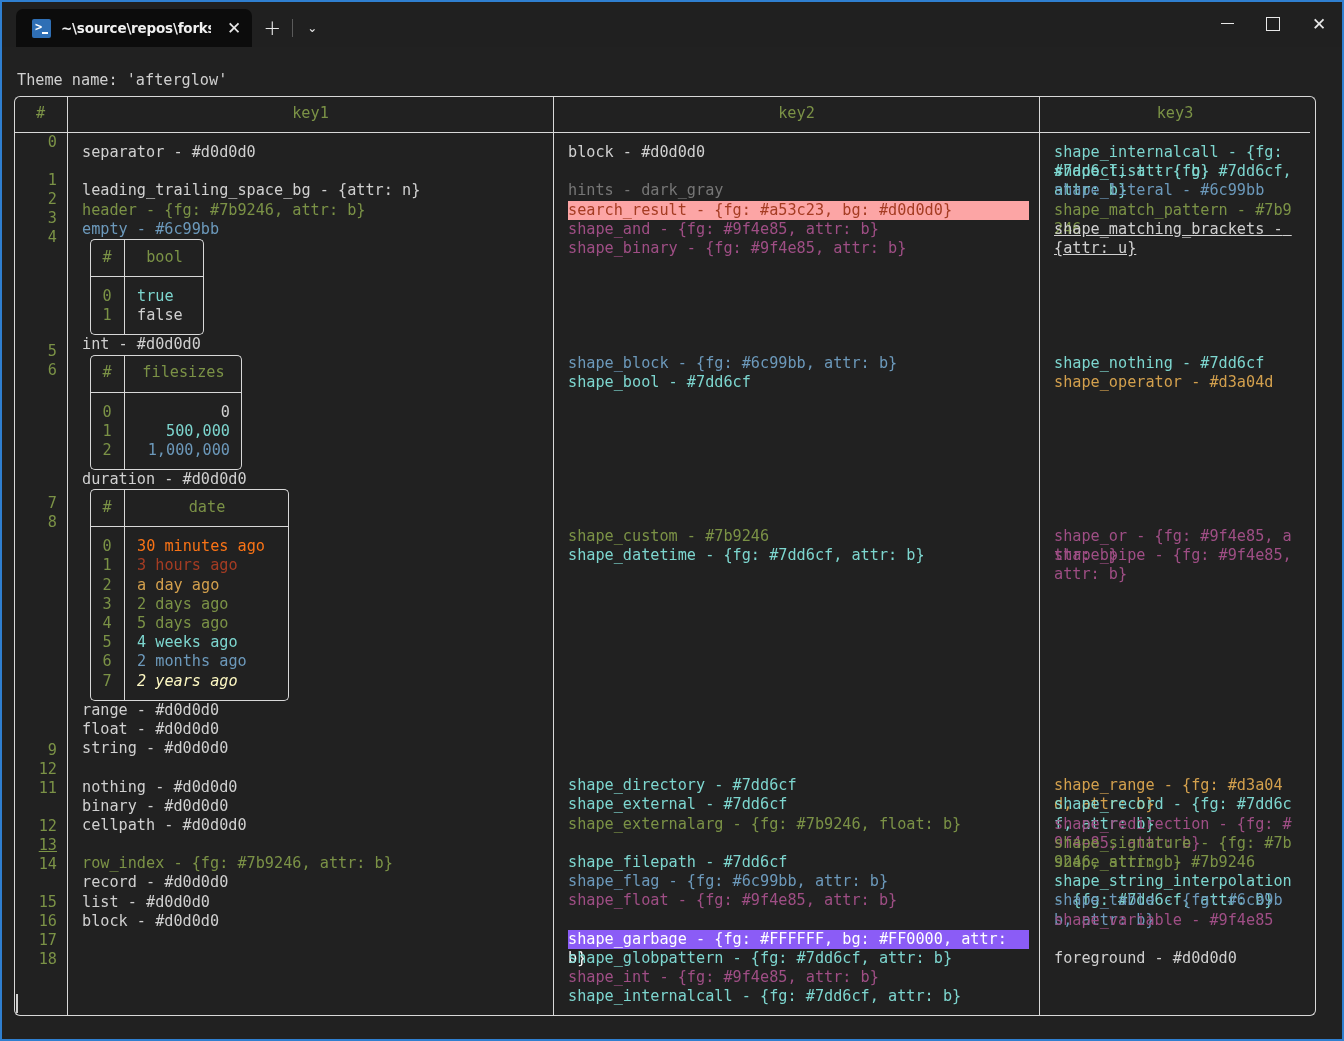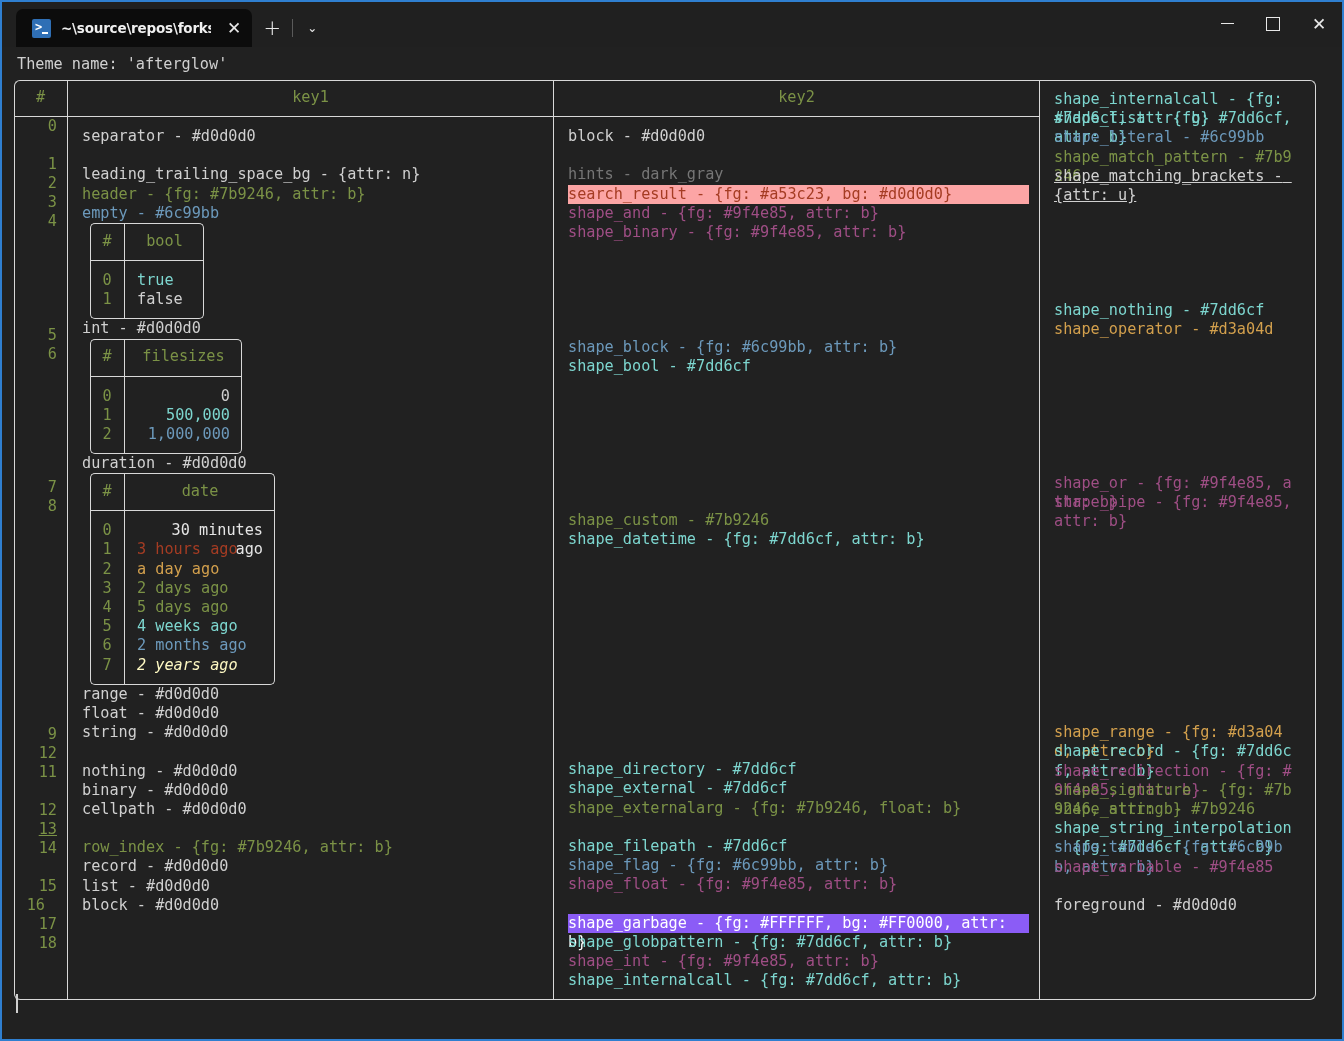--- a/index.html
+++ b/index.html
@@ -93,21 +93,21 @@
   .term {
     position: absolute;
     top: 47px; left: 0; right: 0; bottom: 0;
     background: #212121;
     padding: 8px 0 0 12px;
     font-size: 15.2px;
     line-height: 19.2px;
     color: #d0d0d0;
     overflow: hidden;
   }
-  .themeline { color: #d0d0d0; padding-left: 3px; height: 21px; }
+  .themeline { color: #d0d0d0; padding-left: 3px; height: 21px; margin-top: 16px; }
 
   
   .outer {
     position: relative;
     margin-top: 4px;
     width: 1296px;
   }
   .ob-top, .ob-bot {
     position: absolute; left: 10px; right: 4px;
     height: 1px; background: #d8d8d8;
@@ -249,21 +249,21 @@
               <div class="rn" style="position: absolute; right: 10px; top: 228px;">6</div>
               <div class="rn" style="position: absolute; right: 10px; top: 361px;">7</div>
               <div class="rn" style="position: absolute; right: 10px; top: 380px;">8</div>
               <div class="rn" style="position: absolute; right: 10px; top: 608px;">9</div>
               <div class="rn" style="position: absolute; right: 10px; top: 627px;">12</div>
               <div class="rn" style="position: absolute; right: 10px; top: 646px;">11</div>
               <div class="rn" style="position: absolute; right: 10px; top: 684px;">12</div>
               <div class="rn" style="position: absolute; right: 10px; top: 703px; text-decoration: underline;">13</div>
               <div class="rn" style="position: absolute; right: 10px; top: 722px;">14</div>
               <div class="rn" style="position: absolute; right: 10px; top: 760px;">15</div>
-              <div class="rn" style="position: absolute; right: 22px; top: 779px;">16</div>
+              <div class="rn" style="position: absolute; right: 10px; top: 779px;">16</div>
               <div class="rn" style="position: absolute; right: 10px; top: 798px;">17</div>
               <div class="rn" style="position: absolute; right: 10px; top: 817px;">18</div>
             </div>
         </div>
 
         <div class="colkey k1">
           <div class="hdrcell">key1</div>
           <div class="bodycell" id="key1body"><div class="ln fg">separator - #d0d0d0</div><div class="blank">&nbsp;</div><div class="ln fg">leading_trailing_space_bg - {attr: n}</div><div class="ln green">header - {fg: #7b9246, attr: b}</div><div class="ln blue">empty - #6c99bb</div><div class="inner"><div class="ib-top"></div><div class="ib-bot"></div><div class="ib-l"></div><div class="ib-r"></div><div class="ic ic-tl"></div><div class="ic ic-tr"></div><div class="ic ic-bl"></div><div class="ic ic-br"></div><div class="itbl">
                   <div class="icol-n">
                     <div class="ihdr">#</div>
@@ -303,24 +303,24 @@
                       <div class="irow">0</div>
                       <div class="irow">1</div>
                       <div class="irow">2</div>
                       <div class="irow">3</div>
                       <div class="irow">4</div>
                       <div class="irow">5</div>
                       <div class="irow">6</div>
                       <div class="irow">7</div>
                     </div>
                   </div>
-                  <div class="icol-v" style="width: 151px;">
+                  <div class="icol-v" style="width: 165px;">
                     <div class="ihdr">date</div>
                     <div class="ibody" style="text-align: left;">
-                      <div class="irow fg" style="color: #e5e5e5; text-align: right;">30 minutes ago</div>
+                      <div class="irow fg" style="color: #f97316;">30 minutes ago</div>
                       <div class="irow fg" style="color: rgb(165, 60, 35);">3 hours ago</div>
                       <div class="irow fg" style="color: rgb(211, 160, 77);">a day ago</div>
                       <div class="irow fg" style="color: rgb(123, 146, 70);">2 days ago</div>
                       <div class="irow fg" style="color: rgb(123, 146, 70);">5 days ago</div>
                       <div class="irow fg" style="color: rgb(125, 214, 207);">4 weeks ago</div>
                       <div class="irow fg" style="color: rgb(108, 153, 187);">2 months ago</div>
                       <div class="irow fg" style="color: #fef9c3; font-style: italic;">2 years ago</div>
                     </div>
                   </div>
                 </div></div><div class="ln fg">range - #d0d0d0</div><div class="ln fg">float - #d0d0d0</div><div class="ln fg">string - #d0d0d0</div><div class="blank">&nbsp;</div><div class="ln fg">nothing - #d0d0d0</div><div class="ln fg">binary - #d0d0d0</div><div class="ln fg">cellpath - #d0d0d0</div><div class="blank">&nbsp;</div><div class="ln green">row_index - {fg: #7b9246, attr: b}</div><div class="ln fg">record - #d0d0d0</div><div class="ln fg">list - #d0d0d0</div><div class="ln fg">block - #d0d0d0</div></div>
@@ -371,20 +371,21 @@
               <div class="ln magenta">shape_float - {fg: #9f4e85, attr: b}</div>
               <div class="blank">&nbsp;</div>
               <div class="ln hl-garbage">shape_garbage - {fg: #FFFFFF, bg: #FF0000, attr: b}</div>
               <div class="ln cyan">shape_globpattern - {fg: #7dd6cf, attr: b}</div>
               <div class="ln magenta">shape_int - {fg: #9f4e85, attr: b}</div>
               <div class="ln cyan">shape_internalcall - {fg: #7dd6cf, attr: b}</div>
             </div>
         </div>
 
         <div class="colkey k3">
+          <div class="hdrcell">key3</div>
           <div class="bodycell" id="key3body">
               <div class="ln cyan">shape_internalcall - {fg: #7dd6cf, attr: b}</div>
               <div class="ln cyan">shape_list - {fg: #7dd6cf, attr: b}</div>
               <div class="ln blue">shape_literal - #6c99bb</div>
               <div class="ln green">shape_match_pattern - #7b9246</div>
               <div class="ln fg u">shape_matching_brackets - {attr: u}</div>
               <div class="blank">&nbsp;</div>
               <div class="blank">&nbsp;</div>
               <div class="blank">&nbsp;</div>
               <div class="blank">&nbsp;</div>

